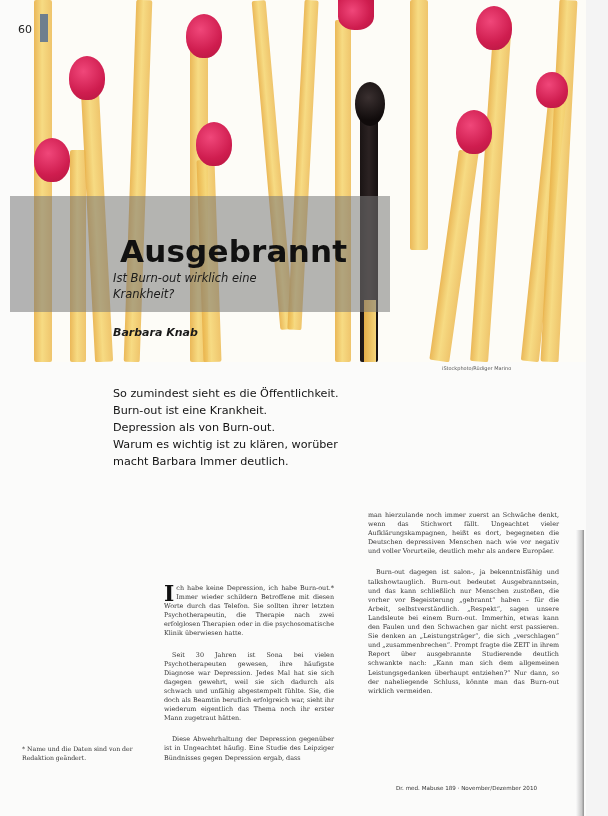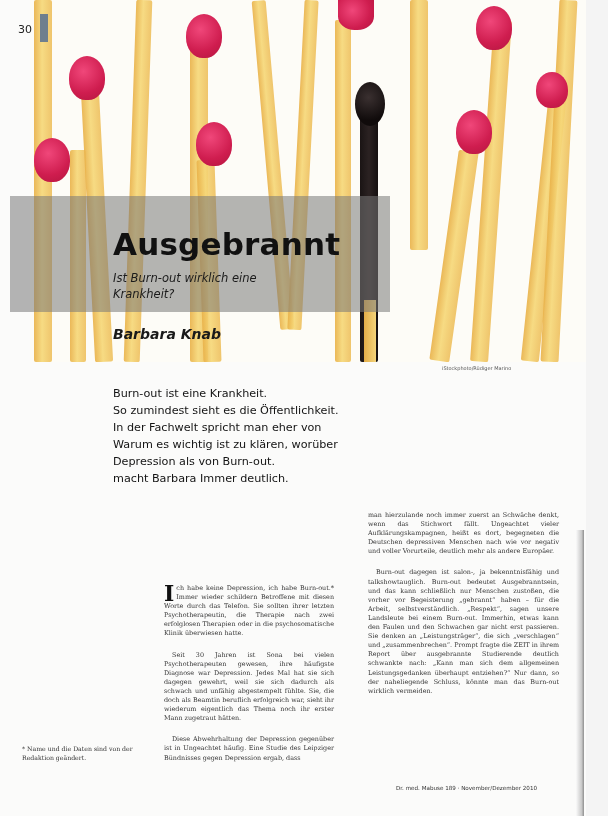--- a/index.html
+++ b/index.html
@@ -8,21 +8,21 @@
   .stick{position:absolute;background:linear-gradient(90deg,#e9b24a,#f6d879 45%,#eec060);border-radius:2px;opacity:.92;}
   .head{position:absolute;width:36px;height:44px;border-radius:50% 50% 46% 46%;background:radial-gradient(circle at 40% 35%,#f0477a,#cf1d4f 60%,#b4163f);}
   .burnt-stick{position:absolute;left:330px;top:90px;width:18px;height:272px;background:linear-gradient(90deg,#1a1414,#2b2222 50%,#151010);border-radius:8px 8px 2px 2px;}
   .burnt-head{position:absolute;left:325px;top:82px;width:30px;height:44px;border-radius:50%;background:radial-gradient(circle at 45% 35%,#3a3030,#100b0b 70%);}
   .burnt-tail{position:absolute;left:334px;top:300px;width:12px;height:62px;background:linear-gradient(90deg,#e3ad49,#f4d47a);}
   .titlebox{position:absolute;left:10px;top:196px;width:380px;height:116px;background:rgba(120,120,120,.55);}
   .page-no{position:absolute;left:18px;top:23px;font-size:11px;color:#222;}
   .page-tab{position:absolute;left:40px;top:14px;width:8px;height:28px;background:#6f7f8e;}
   .title{position:absolute;left:113px;top:226px;font-size:31px;font-weight:bold;color:#111;letter-spacing:.2px;font-family:"DejaVu Sans",sans-serif;}
   .subtitle{position:absolute;left:113px;top:270px;width:190px;font-size:11.5px;line-height:16px;color:#1b1b1b;font-style:italic;}
-  .author{position:absolute;left:113px;top:326px;font-size:14px;font-style:italic;font-weight:bold;color:#1a1a1a;}
+  .author{position:absolute;left:113px;top:326px;font-size:11px;font-style:italic;font-weight:bold;color:#1a1a1a;}
   .credit{position:absolute;left:442px;top:365px;font-size:5px;color:#555;}
   .lead{position:absolute;left:113px;top:385px;width:280px;font-size:11.2px;line-height:17.1px;color:#141414;font-family:"DejaVu Sans",sans-serif;}
   .col{position:absolute;font-family:"DejaVu Serif",serif;font-size:6.4px;line-height:9.1px;color:#333;text-align:justify;}
   .col p{margin:12px;text-indent:8px;}
   .col p.first{text-indent:0;}
   .dropcap{float:left;font-size:22px;line-height:18px;font-weight:bold;margin-right:2px;color:#111;}
   .col-left{left:152px;top:572px;width:194px;}
   .col-right{left:356px;top:499px;width:215px;}
   .footnote{position:absolute;left:22px;top:744px;width:120px;font-family:"DejaVu Serif",serif;font-size:6.2px;line-height:9px;color:#333;}
   .footer{position:absolute;left:396px;top:785px;font-size:5.6px;color:#333;}
@@ -61,33 +61,32 @@
   <div class="head" style="left:426px;top:110px;"></div>
 
   <div class="burnt-stick"></div>
   <div class="burnt-head"></div>
   <div class="burnt-tail"></div>
 </div>
 
 <div class="titlebox"></div>
 
 <div class="page-tab"></div>
-<div class="page-no">30</div>
+<div class="page-no">60</div>
 
-<h1 class="title" style="margin:0;">Ausgebrannt</h1>
+<h1 class="title" style="margin:7px;">Ausgebrannt</h1>
 <div class="subtitle">Ist Burn-out wirklich eine Krankheit?</div>
 <div class="author">Barbara Knab</div>
 <div class="credit">iStockphoto/Rüdiger Marino</div>
 
 <div class="lead">
+  <div>So zumindest sieht es die Öffentlichkeit.</div>
   <div>Burn-out ist eine Krankheit.</div>
-  <div>So zumindest sieht es die Öffentlichkeit.</div>
-  <div>In der Fachwelt spricht man eher von</div>
+  <div>Depression als von Burn-out.</div>
   <div>Warum es wichtig ist zu klären, worüber</div>
-  <div>Depression als von Burn-out.</div>
   <div>macht Barbara Immer deutlich.</div>
 </div>
 
 <div class="col col-left">
   <p class="first"><span class="dropcap">I</span>ch habe keine Depression, ich habe Burn-out.* Immer wieder schildern Betroffene mit diesen Worte durch das Telefon. Sie sollten ihrer letzten Psychotherapeutin, die Therapie nach zwei erfolglosen Therapien oder in die psychosomatische Klinik überwiesen hatte.</p>
   <p>Seit 30 Jahren ist Sona bei vielen Psychotherapeuten gewesen, ihre häufigste Diagnose war Depression. Jedes Mal hat sie sich dagegen gewehrt, weil sie sich dadurch als schwach und unfähig abgestempelt fühlte. Sie, die doch als Beamtin beruflich erfolgreich war, sieht ihr wiederum eigentlich das Thema noch ihr erster Mann zugetraut hätten.</p>
   <p>Diese Abwehrhaltung der Depression gegenüber ist in Ungeachtet häufig. Eine Studie des Leipziger Bündnisses gegen Depression ergab, dass</p>
 </div>
 
 <div class="col col-right">

